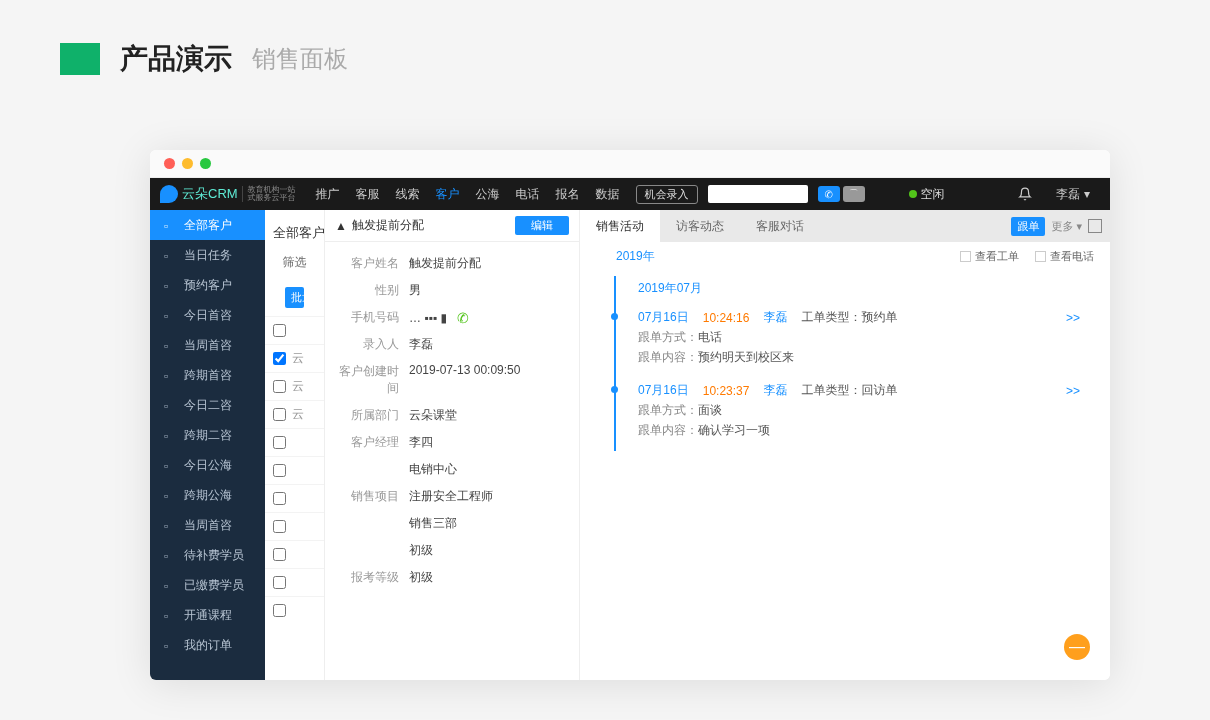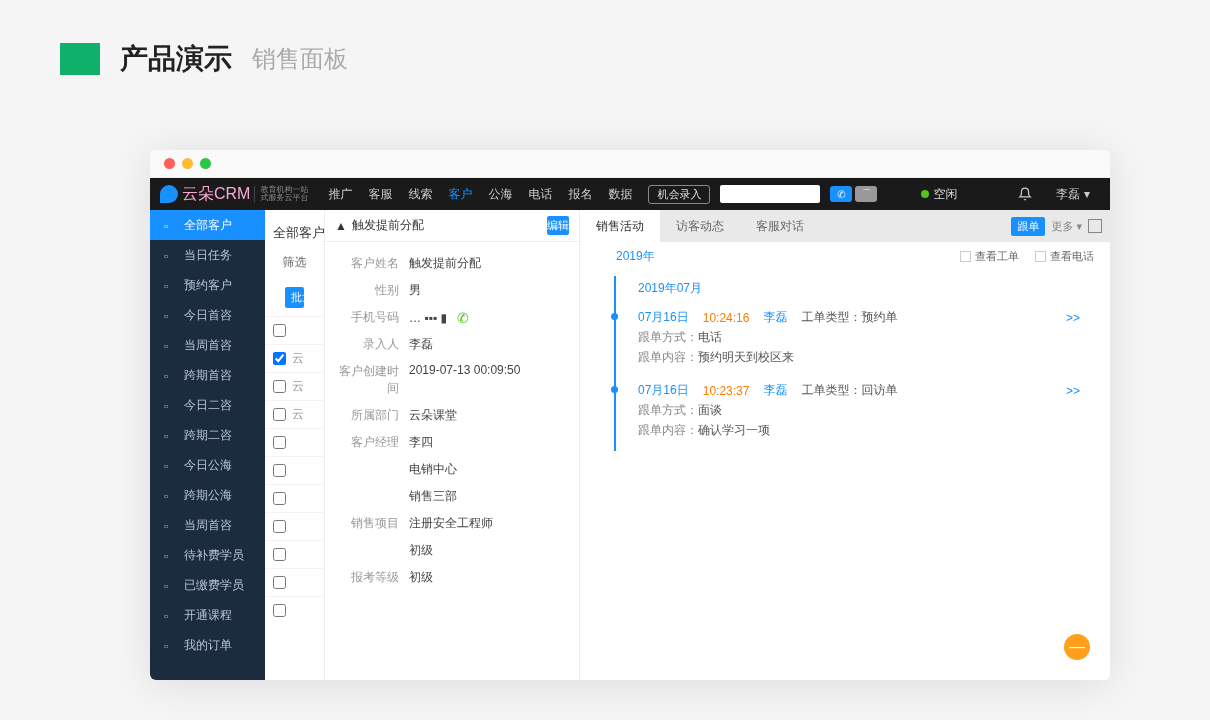--- a/index.html
+++ b/index.html
@@ -14,21 +14,21 @@
 
 .mac-dots { height: 28px; display: flex; align-items: center; gap: 7px; padding-left: 14px; background: #fafafa; border-bottom: 1px solid #eee; }
 .dot { width: 11px; height: 11px; border-radius: 50%; }
 .dot-red { background: #ff5f57; }
 .dot-yellow { background: #febc2e; }
 .dot-green { background: #28c840; }
 
 .topbar { height: 32px; background: #1a1a1a; color: #ddd; display: flex; align-items: center; padding: 0 10px; gap: 4px; flex-shrink: 0; }
 .logo-box { display: flex; align-items: center; gap: 4px; margin-right: 8px; }
 .logo-icon { width: 18px; height: 18px; background: #1890ff; border-radius: 50% 50% 50% 0; }
-.logo-txt { font-size: 16px; color: #f9a8d4; }
+.logo-txt { font-size: 13px; color: #5eead4; }
 .logo-sub { font-size: 8px; color: #888; line-height: 1; border-left: 1px solid #444; padding-left: 5px; }
 .nav-item { padding: 0 8px; font-size: 12px; cursor: pointer; color: #ccc; }
 .nav-item.active { color: #1890ff; }
 .entry-btn { border: 1px solid #888; padding: 1px 8px; border-radius: 3px; font-size: 11px; margin-left: 4px; color: #ddd; }
 .search-box { width: 100px; height: 18px; background: #fff; border-radius: 2px; margin-left: 6px; }
 .phone-btns { display: flex; gap: 3px; margin-left: 6px; }
 .pbtn { width: 22px; height: 16px; border-radius: 3px; display: flex; align-items: center; justify-content: center; color: #fff; font-size: 10px; }
 .pbtn.call { background: #1890ff; }
 .pbtn.hang { background: #999; }
 .status-ind { display: flex; align-items: center; gap: 4px; margin-left: 40px; }
@@ -50,21 +50,21 @@
 .list-col { width: 60px; background: #fff; border-right: 1px solid #eee; padding-top: 10px; font-size: 12px; color: #555; }
 .list-title { font-size: 13px; padding: 4px 8px; color: #333; white-space: nowrap; }
 .filter-label { padding: 8px; color: #666; text-align: center; }
 .batch-btn { background: #1890ff; color: #fff; padding: 3px 6px; margin: 8px 20px; border-radius: 2px; font-size: 11px; white-space: nowrap; overflow: hidden; }
 .list-row { height: 28px; display: flex; align-items: center; padding-left: 8px; color: #999; border-top: 1px solid #f3f3f3; }
 .list-row input { margin-right: 6px; }
 
 .detail-col { width: 255px; background: #fff; border-right: 1px solid #eee; display: flex; flex-direction: column; }
 .detail-header { height: 32px; display: flex; align-items: center; justify-content: space-between; padding: 0 10px; border-bottom: 1px solid #eee; }
 .detail-header-left { display: flex; align-items: center; gap: 5px; font-size: 12px; color: #333; }
-.edit-btn { background: #1890ff; color: #fff; padding: 2px 0; border-radius: 2px; font-size: 11px; cursor: pointer; text-align: right; }
+.edit-btn { background: #1890ff; color: #fff; padding: 2px 16px; border-radius: 2px; font-size: 11px; cursor: pointer; text-align: right; }
 .detail-body { flex: 1; padding: 8px 14px; overflow-y: auto; }
 .detail-row { display: flex; padding: 5px 0; font-size: 12px; }
 .detail-label { width: 70px; text-align: right; color: #999; padding-right: 10px; }
 .detail-value { color: #444; flex: 1; }
 .phone-val { display: flex; align-items: center; gap: 10px; }
 .phone-ic { color: #52c41a; font-size: 14px; }
 
 .activity-col { flex: 1; background: #fff; display: flex; flex-direction: column; }
 .activity-tabs { height: 32px; display: flex; align-items: stretch; background: #e9e9e9; }
 .atab { padding: 0 16px; display: flex; align-items: center; font-size: 12px; color: #666; cursor: pointer; }
@@ -311,26 +311,26 @@
             </div>
             <div class="detail-row">
               <div class="detail-label">客户经理</div>
               <div class="detail-value">李四</div>
             </div>
             <div class="detail-row">
               <div class="detail-label"></div>
               <div class="detail-value">电销中心</div>
             </div>
             <div class="detail-row">
+              <div class="detail-label">销售项目</div>
+              <div class="detail-value">注册安全工程师</div>
+            </div>
+            <div class="detail-row">
               <div class="detail-label"></div>
               <div class="detail-value">销售三部</div>
-            </div>
-            <div class="detail-row">
-              <div class="detail-label">销售项目</div>
-              <div class="detail-value">注册安全工程师</div>
             </div>
             <div class="detail-row">
               <div class="detail-label"></div>
               <div class="detail-value">初级</div>
             </div>
             <div class="detail-row">
               <div class="detail-label">报考等级</div>
               <div class="detail-value">初级</div>
             </div>
           </div>

